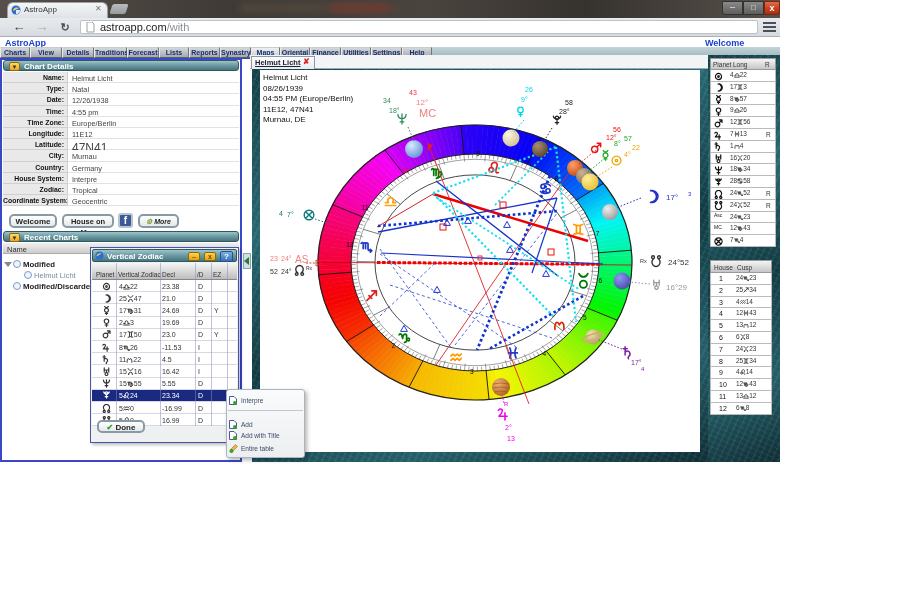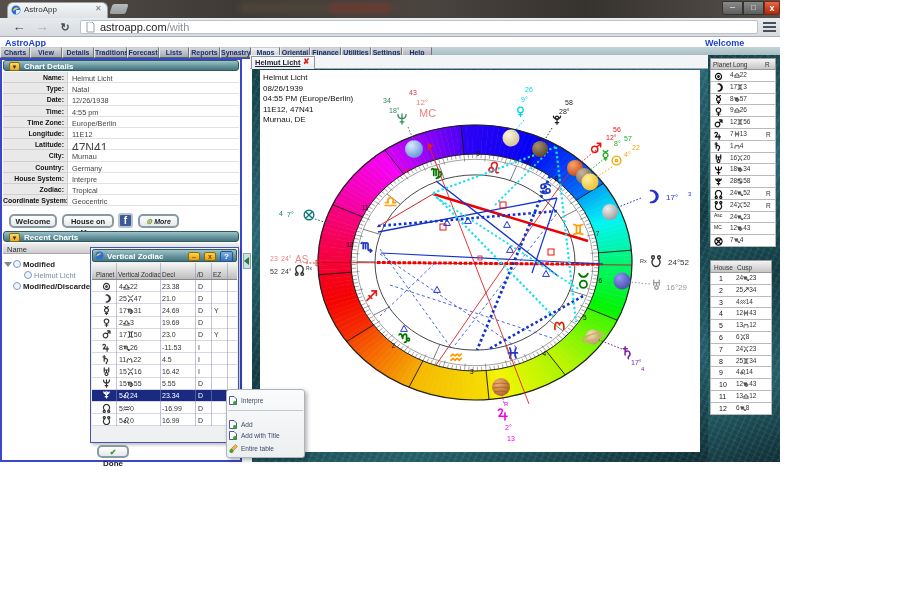--- a/index.html
+++ b/index.html
@@ -892,21 +892,21 @@
         </svg>0</span></span>
     <span class="abs" style="left:70px;top:2.5px;font-size:7px;color:#333;">16.99</span>
     <span class="abs" style="left:106px;top:2.5px;font-size:7px;color:#333;">D</span>
     <span class="abs" style="left:122px;top:2.5px;font-size:7px;color:#333;"></span>
   </div>
 <div class="abs" style="left:116px;top:263px;width:1px;height:163px;background:rgba(130,140,185,0.5);"></div>
 <div class="abs" style="left:160px;top:263px;width:1px;height:163px;background:rgba(130,140,185,0.5);"></div>
 <div class="abs" style="left:195px;top:263px;width:1px;height:163px;background:rgba(130,140,185,0.5);"></div>
 <div class="abs" style="left:211px;top:263px;width:1px;height:163px;background:rgba(130,140,185,0.5);"></div>
 <div class="abs" style="left:227px;top:263px;width:1px;height:163px;background:rgba(130,140,185,0.5);"></div>
-<div class="abs btn" style="left:97px;top:445px;width:32px;height:13px;line-height:11px;"><span style="color:#2a9a2a;">✔</span> Done</div>
+<div class="abs btn" style="left:97px;top:420px;width:48px;height:13px;line-height:11px;"><span style="color:#2a9a2a;">✔</span> Done</div>
 <div class="abs" style="left:226px;top:389px;width:79px;height:69px;background:linear-gradient(#fafbfc,#eceef0);border:1px solid #aab4be;border-radius:3px;box-shadow:2px 2px 4px rgba(0,0,0,0.3);"></div>
 <svg class="abs" style="left:229px;top:396px;" width="8" height="9">
     <path d="M0.5,0.5 h4.5 l2.5,2.5 v5.5 h-7 z" fill="#fff" stroke="#4a5a9a" stroke-width="1"></path>
     <circle cx="6" cy="7" r="2" fill="#3aa02a"></circle>
   </svg>
 <div class="abs" style="left:241px;top:396.5px;font-size:6.5px;color:#3a4a6a;">Interpre</div>
 <div class="abs" style="left:228px;top:410px;width:75px;height:1px;background:#c2c8ce;"></div>
 <svg class="abs" style="left:229px;top:420px;" width="8" height="9">
     <path d="M0.5,0.5 h4.5 l2.5,2.5 v5.5 h-7 z" fill="#fff" stroke="#4a5a9a" stroke-width="1"></path>
     <circle cx="6" cy="7" r="2" fill="#3aa02a"></circle>

